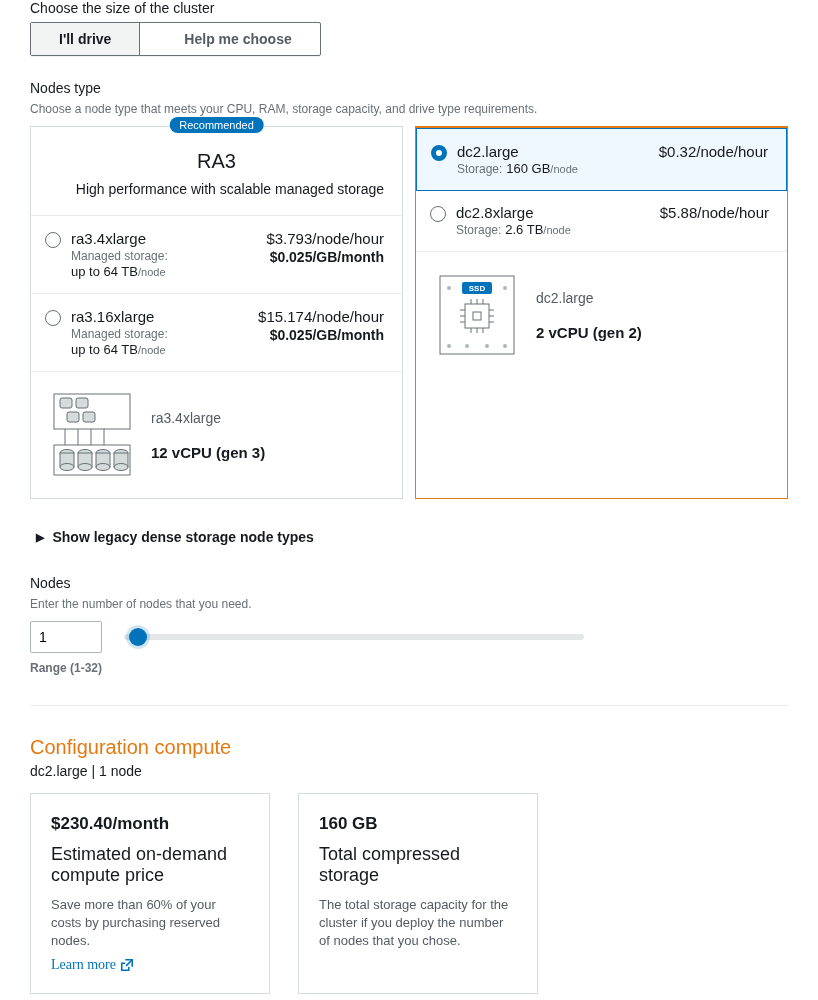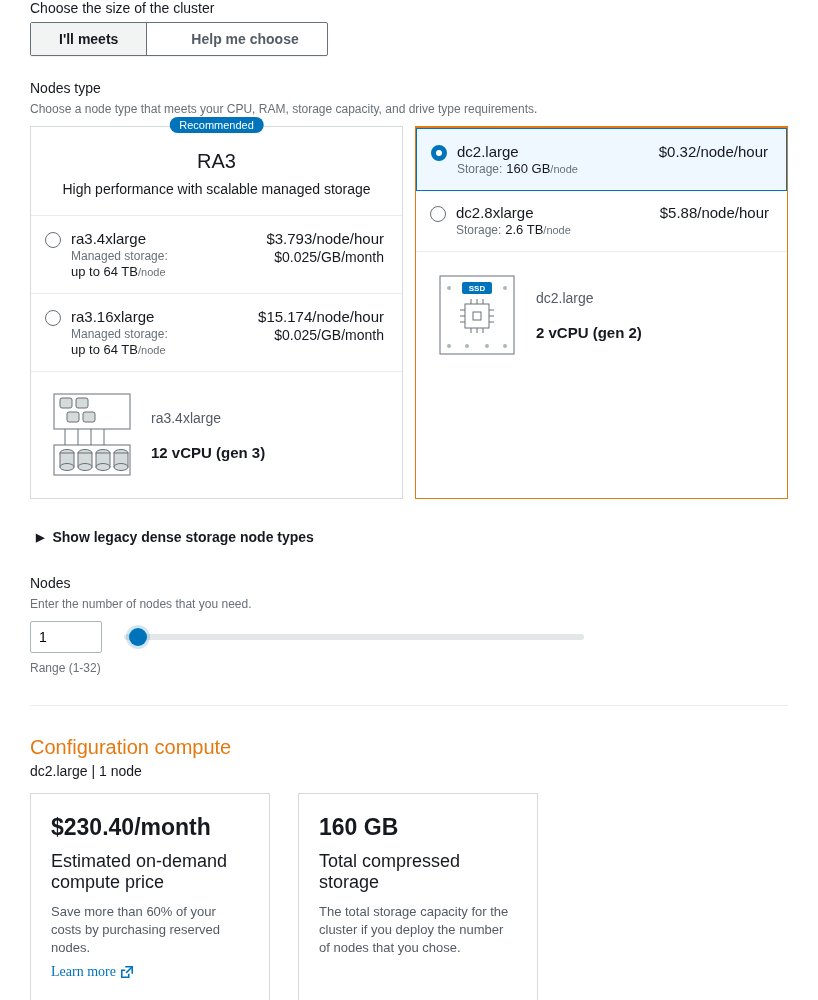--- a/index.html
+++ b/index.html
@@ -87,20 +87,21 @@
   .col-title {
     font-size: 20px;
     font-weight: 400;
     margin-top: 4px;
   }
   .node-col.selected .col-title { color: #e47911; }
   .col-subtitle {
     font-size: 14px;
     color: #16191f;
     margin-top: 8px;
+    text-align: right;
   }
   .options { }
   .option-row {
     display: flex;
     align-items: flex-start;
     gap: 10px;
     padding: 14px 18px 14px 14px;
     border-bottom: 1px solid #eaeded;
     cursor: pointer;
     position: relative;
@@ -132,20 +133,21 @@
     font-size: 15px;
     color: #16191f;
     white-space: nowrap;
   }
   .opt-price2 {
     text-align: right;
     font-size: 14px;
     color: #16191f;
     white-space: nowrap;
     margin-top: 2px;
+    font-weight: bold;
   }
   .spec-box {
     padding: 18px;
     display: flex;
     align-items: center;
     gap: 16px;
   }
   .spec-diagram {
     width: 86px;
     height: 90px;
@@ -203,20 +205,21 @@
     width: 18px; height: 18px;
     background: #0073bb;
     border-radius: 50%;
     transform: translate(-50%, -50%);
     box-shadow: 0 0 0 3px rgba(0,115,187,0.18);
   }
   .range-text {
     margin-top: 8px;
     font-size: 12px;
     color: #687078;
+    font-weight: bold;
   }
 
   hr.divider {
     margin: 30px 0;
     border: none;
     border-top: 1px solid #eaeded;
   }
 
   .summary-title {
     font-size: 20px;
@@ -231,21 +234,21 @@
     display: flex;
     gap: 28px;
     margin-top: 14px;
   }
   .card {
     border: 1px solid #d5dbdb;
     padding: 20px;
     width: 240px;
   }
   .card-big {
-    font-size: 23px;
+    font-size: 17px;
     font-weight: 700;
   }
   .card-mid {
     font-size: 18px;
     margin-top: 10px;
   }
   .card-small {
     font-size: 13px;
     color: #545b64;
     margin-top: 10px;
@@ -264,21 +267,21 @@
   .ext-icon svg { width: 14px; height: 14px; vertical-align: middle; }
 </style>
 </head>
 <body>
 
 
 
 
 <div class="section-label">Choose the size of the cluster</div>
 <div class="segmented">
-  <button class="selected">I'll meets</button>
+  <button class="selected">I'll drive</button>
   <button>Help me choose</button>
 </div>
 
 
 <div class="node-type">
   <div class="section-label">Nodes type</div>
   <div class="section-desc">Choose a node type that meets your CPU, RAM, storage capacity, and drive type requirements.</div>
 
   <div class="node-columns">
 

